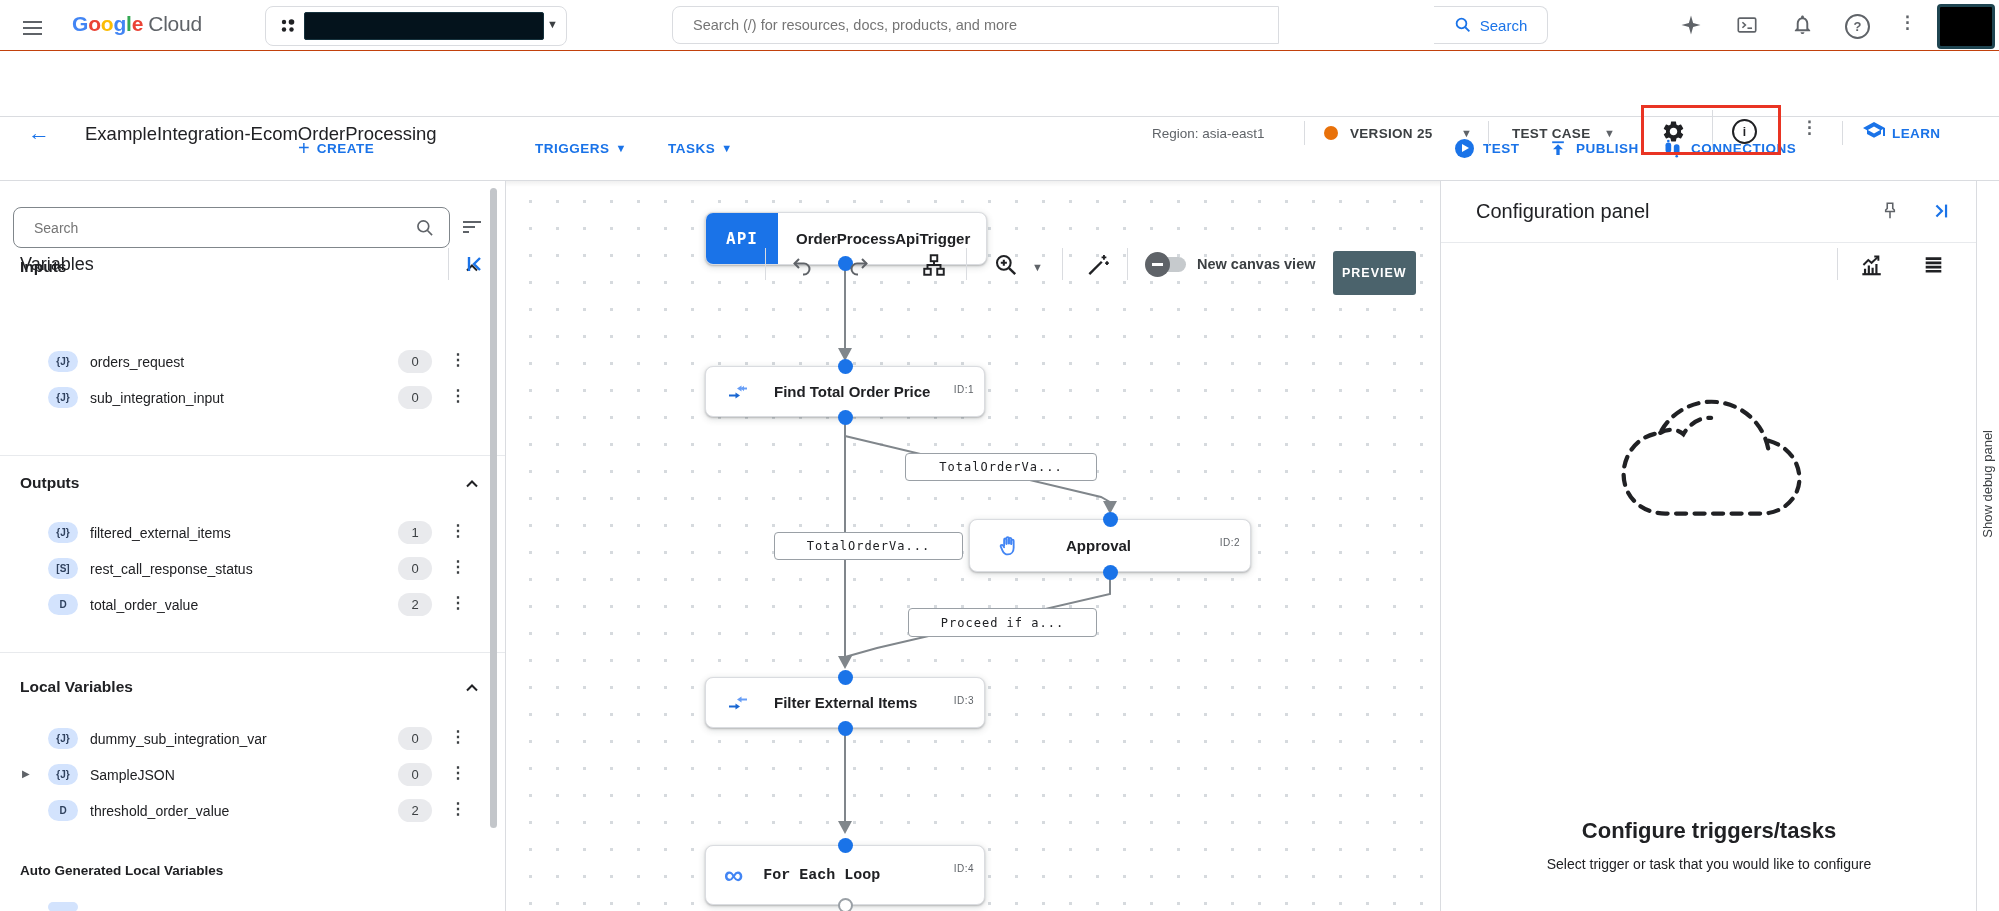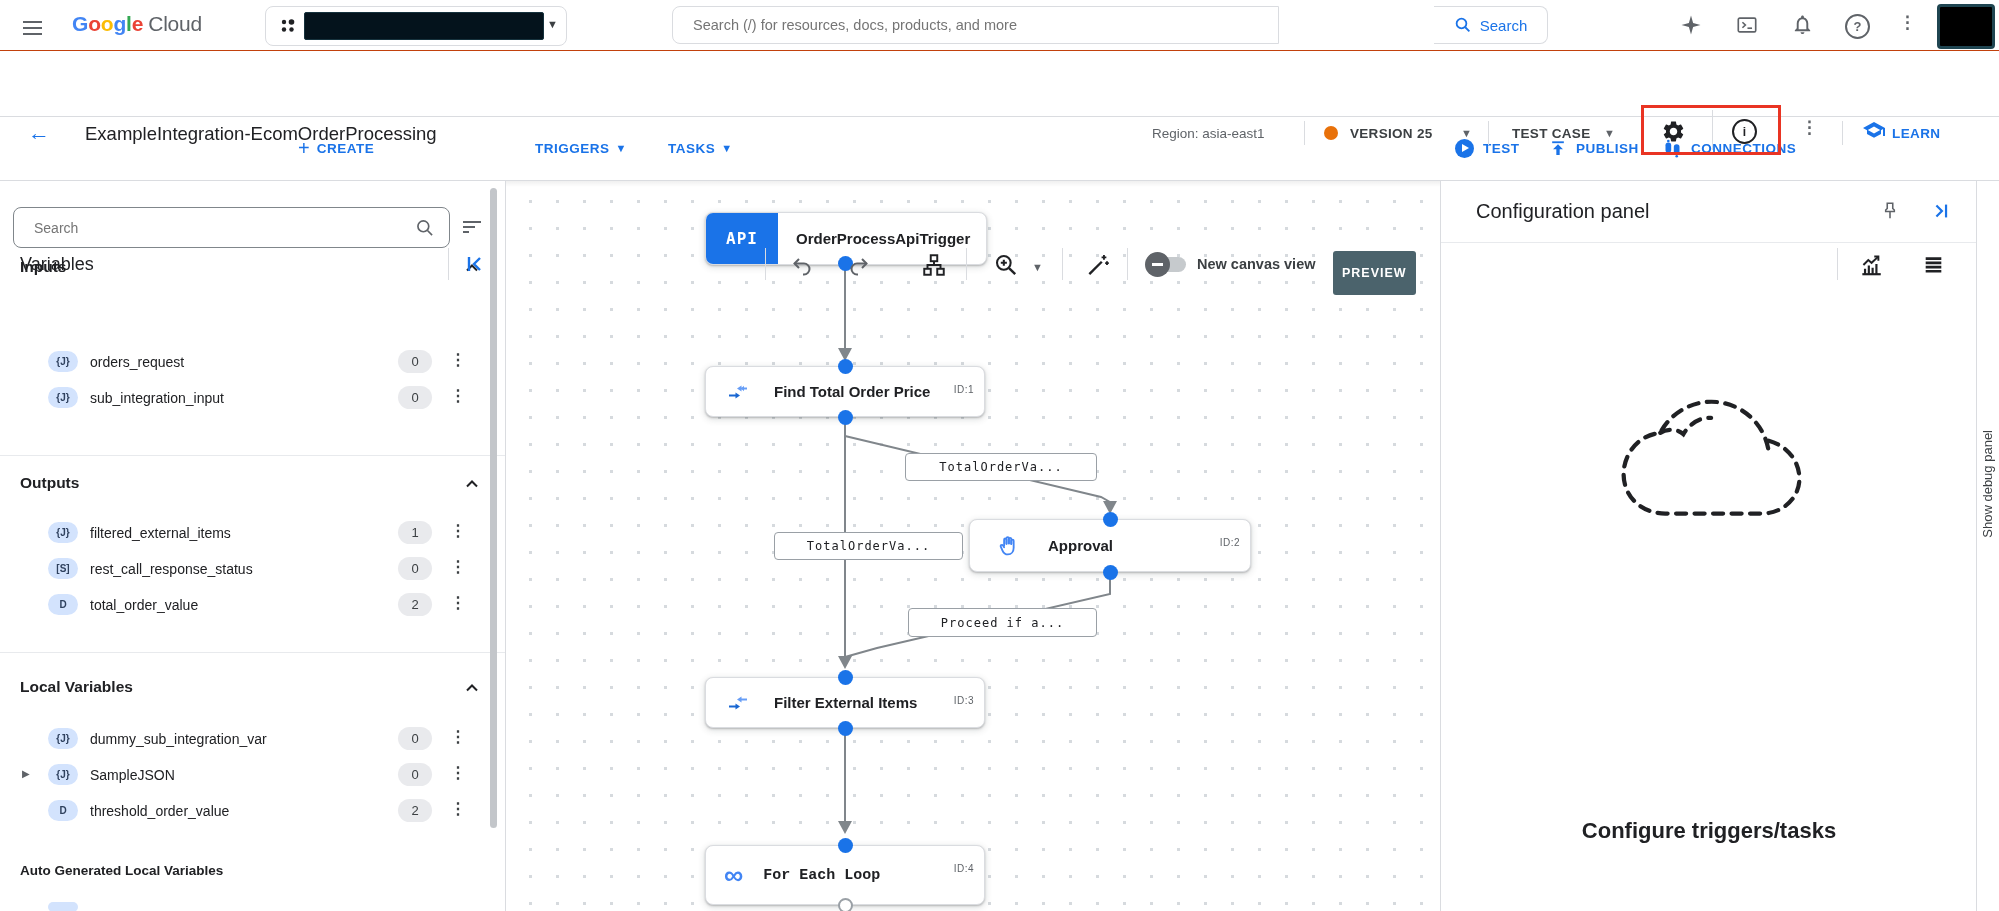--- a/index.html
+++ b/index.html
@@ -364,21 +364,21 @@
   </div>
   <div class="node" style="left:464px;top:339px;width:282px;height:53px;padding-left:26px;box-sizing:border-box;">
     <svg width="26" height="26" viewBox="0 0 24 24">
       <g fill="none" stroke="#4285f4" stroke-width="1.7" stroke-linecap="round" stroke-linejoin="round">
         <path d="M7.5 11.5V6.2a1.1 1.1 0 0 1 2.2 0V10"></path>
         <path d="M9.7 10V4.9a1.1 1.1 0 0 1 2.2 0v4.7"></path>
         <path d="M11.9 9.6V5.6a1.1 1.1 0 0 1 2.2 0V10"></path>
         <path d="M14.1 10.2V7.2a1.1 1.1 0 0 1 2.2 0v6.3c0 3.6-2.1 6.3-5.3 6.3-2.6 0-4-1.3-5-3.6l-1.6-3.7c-.3-.7.1-1.4.8-1.5.5-.1 1 .1 1.3.6l1 1.6"></path>
       </g>
     </svg>
-    <span class="ntitle" style="margin-left:26px;">Approval</span>
+    <span class="ntitle" style="margin-left:44px;">Approval</span>
     <span class="nid">ID:2</span>
   </div>
   <div class="node" style="left:200px;top:497px;width:280px;height:51px;padding-left:18px;box-sizing:border-box;">
     <svg width="28" height="24" viewBox="0 0 24 24">
       <path d="M21 8.5H14" stroke="#669df6" stroke-width="2" fill="none"></path>
         <polygon points="11,8.5 15.5,5.5 15.5,11.5" fill="#669df6"></polygon>
       <path d="M3 15.5h7" stroke="#1967d2" stroke-width="2" fill="none"></path>
         <polygon points="14,15.5 9.5,12.5 9.5,18.5" fill="#1967d2"></polygon>
     </svg>
     <span class="ntitle" style="margin-left:22px;">Filter External Items</span>
@@ -417,17 +417,18 @@
         <path d="M17.5 5v14" stroke="#1a73e8" stroke-width="2.4"></path>
       </svg>
   </div>
   <svg class="abs" style="left:178px;top:198px;" width="185" height="140" viewBox="0 0 24 18">
     <g fill="none" stroke="#202124" stroke-width="0.55" stroke-dasharray="1.3 1.1" stroke-linecap="round">
       <path d="M19.35 9.04C18.67 5.59 15.64 3 12 3 9.11 3 6.6 4.64 5.35 7.04 2.34 7.36 0.6 9.91 0.6 12.4c0 2.9 2.3 5.1 5.4 5.1h12.6c2.6 0 4.8-2 4.8-4.5 0-2.44-1.75-4.38-4.05-4.96z"></path>
       <path d="M5.35 7.04c.9-.55 2.2-.54 3 .16.9-1.5 2.3-2.2 3.6-2.1"></path>
     </g>
   </svg>
   <div class="cfgheading">Configure triggers/tasks</div>
+  <div class="cfgsub">Select trigger or task that you would like to configure</div>
 </div>
 
 <div id="debugstrip">
   <span>Show debug panel</span>
 </div>
 
 </body></html>

